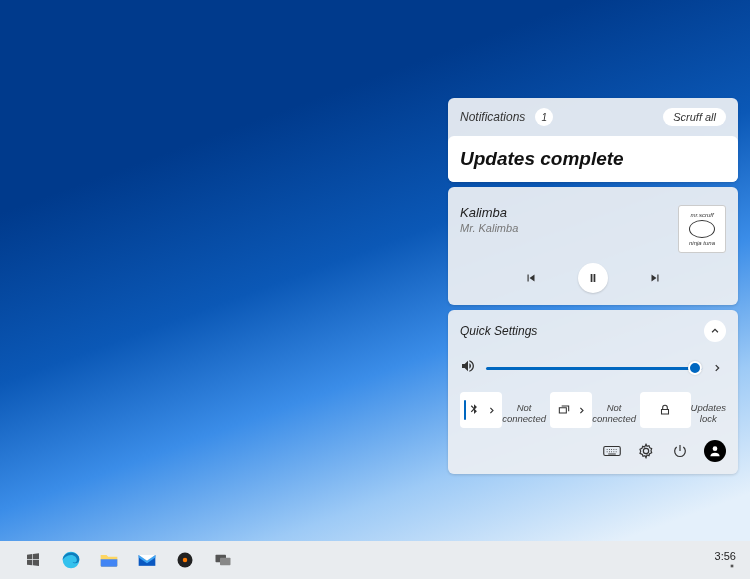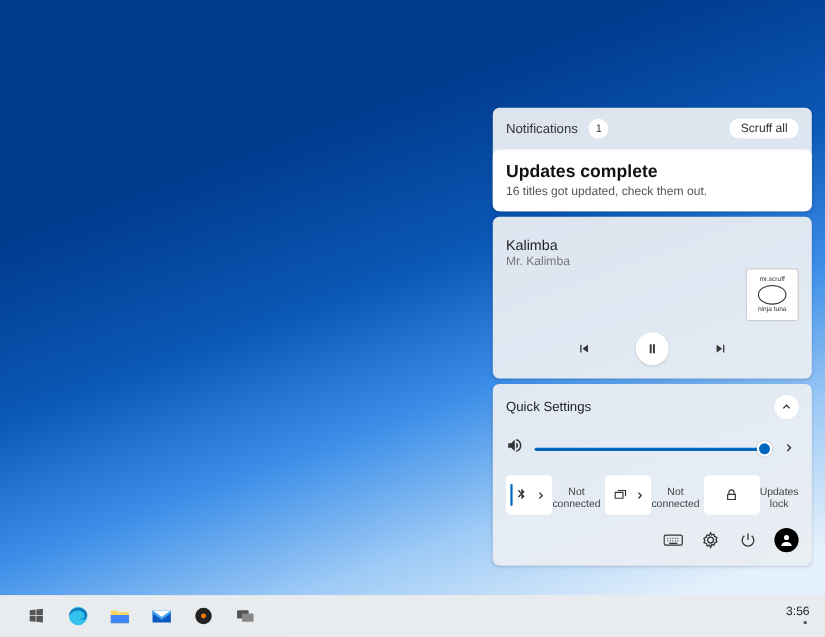--- a/index.html
+++ b/index.html
@@ -15,34 +15,35 @@
   .tb-item { width: 30px; height: 30px; display: flex; align-items: center; justify-content: center; margin-right: 8px; cursor: pointer; border-radius: 3px; }
   .tb-item svg { display: block; }
   .tb-right { margin-left: auto; display: flex; align-items: center; padding-right: 14px; font-size: 11px; color: #222; }
   .panel {
     position: absolute; top: 98px; right: 12px; width: 290px;
     display: flex; flex-direction: column; gap: 5px;
   }
   .card {
     background: rgba(233,237,242,0.95); border-radius: 6px;
     box-shadow: 0 1px 3px rgba(0,0,0,0.15);
+    font-style: italic;
   }
   .notif-header { display: flex; align-items: center; padding: 10px 12px; }
   .notif-title { font-size: 12px; color: #333; }
   .badge { background: #fff; border-radius: 50%; width: 18px; height: 18px; font-size: 10px; display: flex; align-items: center; justify-content: center; margin-left: 10px; color: #333; }
   .clear-all { margin-left: auto; background: #fff; border-radius: 11px; padding: 3px 10px; font-size: 11px; color: #333; cursor: pointer; }
   .notif-body { background: #fff; border-radius: 6px; padding: 12px; margin: 0; }
-  .notif-body h3 { font-size: 16px; font-weight: 600; color: #111; }
+  .notif-body h3 { font-size: 19px; font-weight: 600; color: #111; }
   .notif-body p { font-size: 11px; color: #555; margin-top: 2px; }
   .notif-body .ts { font-size: 10px; color: #888; margin-top: 6px; }
   .media-card { padding: 10px 12px 12px 12px; }
   .media-header { display: flex; align-items: center; font-size: 11px; color: #333; gap: 6px; }
   .media-icon { width: 14px; height: 14px; border-radius: 50%; background: #333; position: relative; }
   .media-icon::after { content: ""; position: absolute; inset: 4px; border-radius: 50%; background: #fff; }
-  .media-body { display: flex; margin-top: 8px; flex-direction: column; }
+  .media-body { display: flex; margin-top: 8px; }
   .media-text .title { font-size: 13px; color: #222; }
   .media-text .artist { font-size: 11px; color: #777; margin-top: 2px; }
   .album-art { margin-left: auto; width: 48px; height: 48px; background: #fff; border: 1px solid #ccc; border-radius: 3px; display: flex; flex-direction: column; align-items: center; justify-content: center; font-size: 6px; font-family: "Comic Sans MS", cursive; color: #333; line-height: 1; padding: 2px; }
   .album-art .blob { width: 26px; height: 18px; border: 1px solid #333; border-radius: 50%; margin: 2px 0; }
   .media-controls { display: flex; align-items: center; justify-content: center; gap: 32px; margin-top: 10px; }
   .mc-btn { width: 30px; height: 30px; display: flex; align-items: center; justify-content: center; cursor: pointer; border-radius: 50%; color: #333; }
   .mc-btn.play { background: #fff; box-shadow: 0 1px 2px rgba(0,0,0,0.15); }
   .qs-card { padding: 10px 12px 12px 12px; position: relative; }
   .qs-header { display: flex; align-items: center; font-size: 12px; color: #222; }
   .qs-collapse { margin-left: auto; width: 22px; height: 22px; border-radius: 50%; background: #fff; display: flex; align-items: center; justify-content: center; cursor: pointer; color: #333; }
@@ -70,21 +71,20 @@
   <div class="panel">
 
     <div class="card">
       <div class="notif-header">
         <span class="notif-title">Notifications</span>
         <span class="badge">1</span>
         <span class="clear-all">Scruff all</span>
       </div>
       <div class="notif-body">
         <h3>Updates complete</h3>
-        <p>16 titles got updated, check them out.</p>
       </div>
     </div>
 
     <div class="card media-card">
       <div class="media-body">
         <div class="media-text">
           <div class="title">Kalimba</div>
           <div class="artist">Mr. Kalimba</div>
         </div>
         <div class="album-art">

